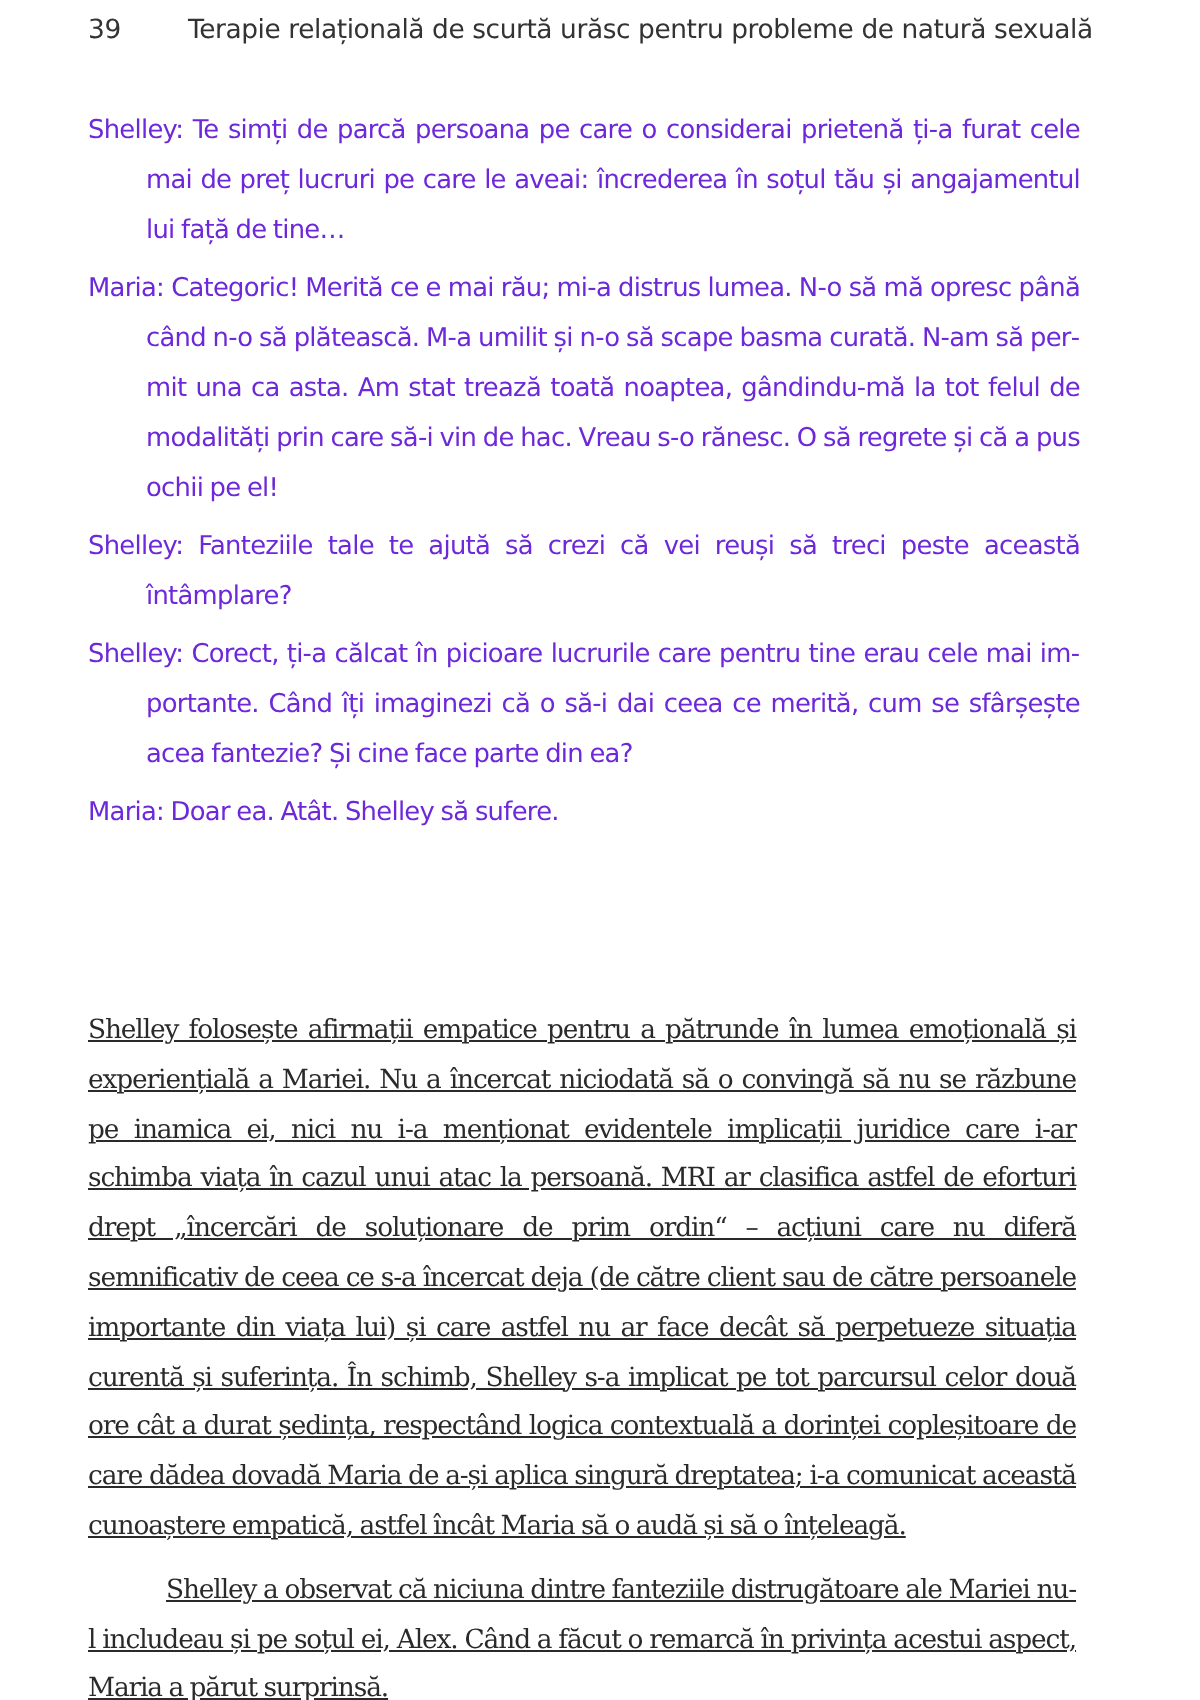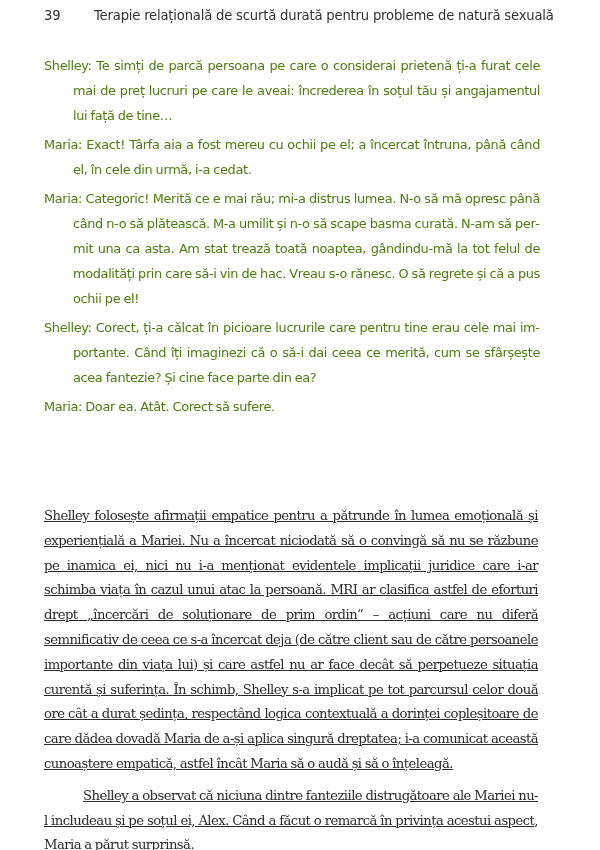--- a/index.html
+++ b/index.html
@@ -1,35 +1,35 @@
 <!DOCTYPE html>
 <html><head>
 <meta charset="utf-8">
 <style>
   html, body { margin:0; padding:0; background:#ffffff; }
   body { width:600px; height:850px; position:relative; overflow:hidden; color:#2a2a2a; }
   .header { position:absolute; top:8px; left:44px; width:500px; font-family:"DejaVu Sans", sans-serif; font-size:13.2px; color:#333; white-space:nowrap; letter-spacing:-0.2px; }
   .header .pg { display:inline-block; width:50px; }
-  .dialogue { position:absolute; top:53px; left:44px; width:496px; font-family:"DejaVu Sans", sans-serif; font-size:12.9px; line-height:25px; letter-spacing:-0.35px; word-spacing:-0.5px; color:#4d7c0f; }
+  .dialogue { position:absolute; top:53px; left:44px; width:496px; font-family:"DejaVu Sans", sans-serif; font-size:12.9px; line-height:25px; letter-spacing:-0.35px; word-spacing:-0.5px; color:#6d28d9; }
   .turn { padding-left:29px; text-indent:-29px; margin-bottom:4px; text-align:justify; }
   .prose { position:absolute; top:504px; left:44px; width:494px; font-family:"DejaVu Serif", serif; font-size:13.2px; line-height:24.8px; letter-spacing:-0.55px; word-spacing:-0.4px; color:#2a2a2a; }
   .prose p { margin:0; text-align:justify;text-decoration:underline; }
   .prose p.indent { text-indent:39px; margin-top:7px; }
 </style>
 </head>
 <body>
 
 <div class="header">
-  <span class="pg">39</span><span>Terapie relațională de scurtă durată pentru probleme de natură sexuală</span>
+  <span class="pg">39</span><span>Terapie relațională de scurtă urăsc pentru probleme de natură sexuală</span>
 </div>
 
 <div class="dialogue">
   <div class="turn"><span>Shelley:</span> <span>Te simți de parcă persoana pe care o considerai prietenă ți-a furat cele mai de preț lucruri pe care le aveai: încrederea în soțul tău și angajamentul lui față de tine…</span></div>
-  <div class="turn"><span>Maria:</span> <span>Exact! Târfa aia a fost mereu cu ochii pe el; a încercat întruna, până când el, în cele din urmă, i-a cedat.</span></div>
   <div class="turn"><span>Maria:</span> <span>Categoric! Merită ce e mai rău; mi-a distrus lumea. N-o să mă opresc până când n-o să plătească. M-a umilit și n-o să scape basma curată. N-am să per­mit una ca asta. Am stat trează toată noaptea, gândindu-mă la tot felul de modalități prin care să-i vin de hac. Vreau s-o rănesc. O să regrete și că a pus ochii pe el!</span></div>
+  <div class="turn"><span>Shelley:</span> <span>Fanteziile tale te ajută să crezi că vei reuși să treci peste această întâmplare?</span></div>
   <div class="turn"><span>Shelley:</span> <span>Corect, ți-a călcat în picioare lucrurile care pentru tine erau cele mai im­portante. Când îți imaginezi că o să-i dai ceea ce merită, cum se sfârșește acea fantezie? Și cine face parte din ea?</span></div>
-  <div class="turn"><span>Maria:</span> <span>Doar ea. Atât. Corect să sufere.</span></div>
+  <div class="turn"><span>Maria:</span> <span>Doar ea. Atât. Shelley să sufere.</span></div>
 </div>
 
 <div class="prose">
   <p>Shelley folosește afirmații empatice pentru a pătrunde în lumea emoțională și experiențială a Mariei. Nu a încercat niciodată să o convingă să nu se răzbune pe inamica ei, nici nu i-a menționat evidentele implicații juridice care i-ar schimba viața în cazul unui atac la persoană. MRI ar clasifica astfel de eforturi drept „încercări de soluționare de prim ordin“ – acțiuni care nu diferă semnificativ de ceea ce s-a încercat deja (de către client sau de către persoanele importante din viața lui) și care astfel nu ar face decât să perpetueze situația curentă și suferința. În schimb, Shelley s-a implicat pe tot parcursul celor două ore cât a durat ședința, respectând logica contex­tuală a dorinței copleșitoare de care dădea dovadă Maria de a-și aplica sin­gură dreptatea; i-a comunicat această cunoaștere empatică, astfel încât Maria să o audă și să o înțeleagă.</p>
   <p class="indent">Shelley a observat că niciuna dintre fanteziile distrugătoare ale Mariei nu-l includeau și pe soțul ei, Alex. Când a făcut o remarcă în privința acestui aspect, Maria a părut surprinsă.</p>
 </div>
 
 </body></html>

